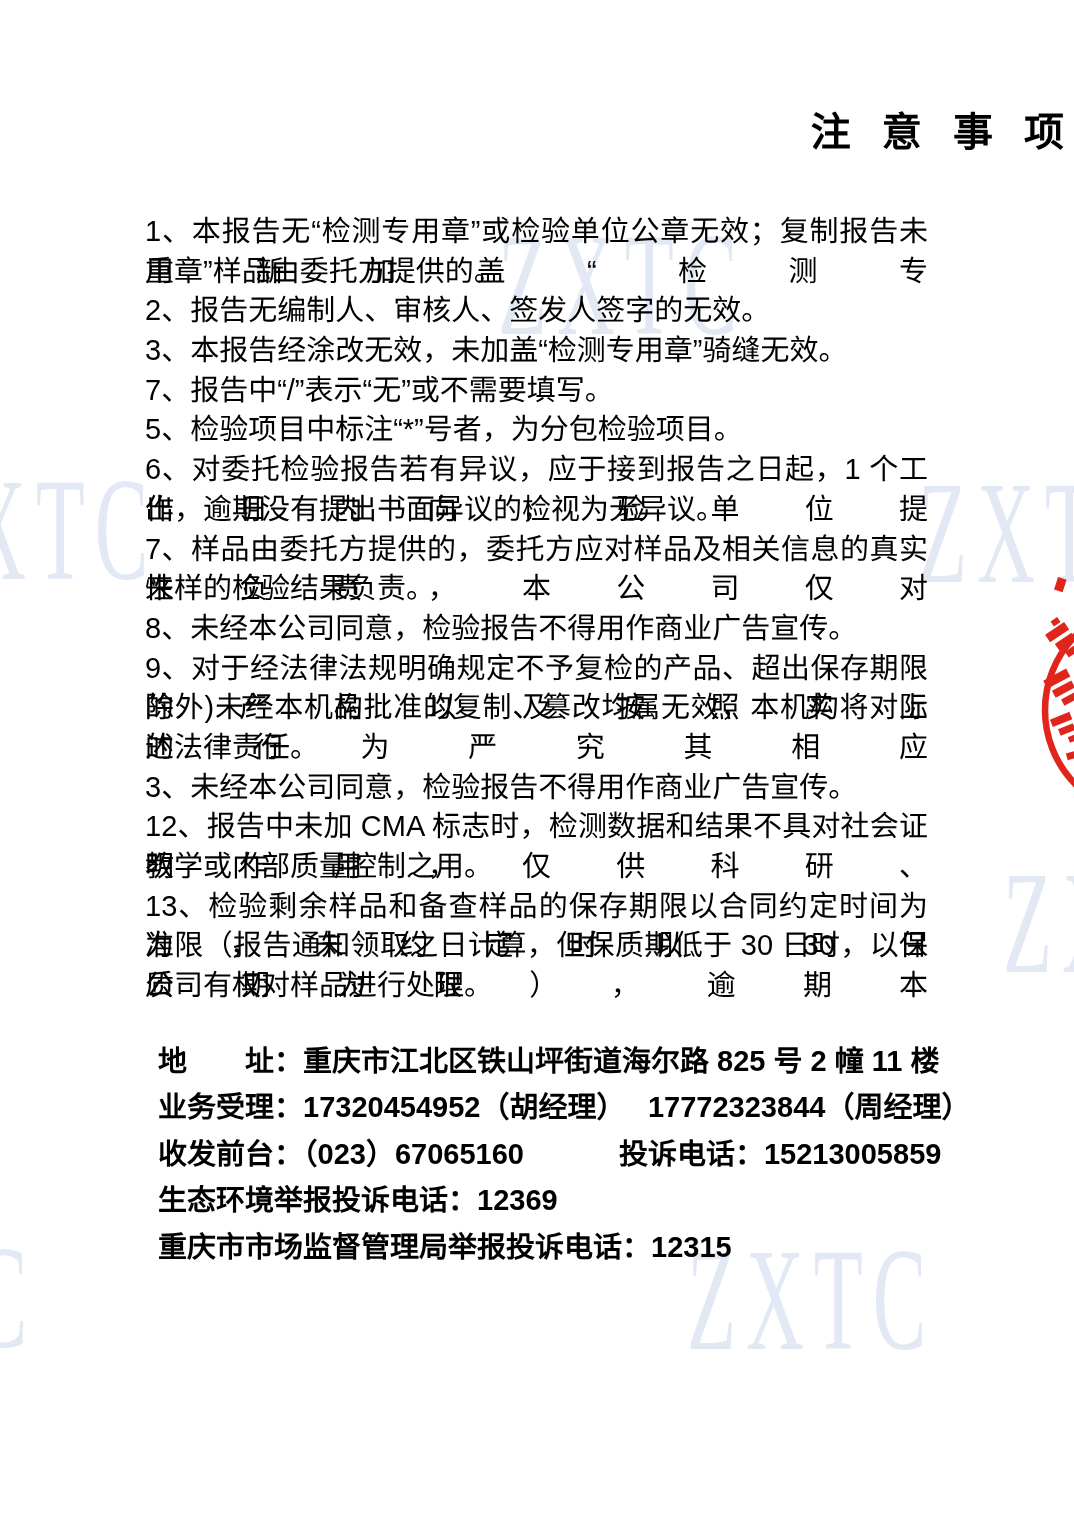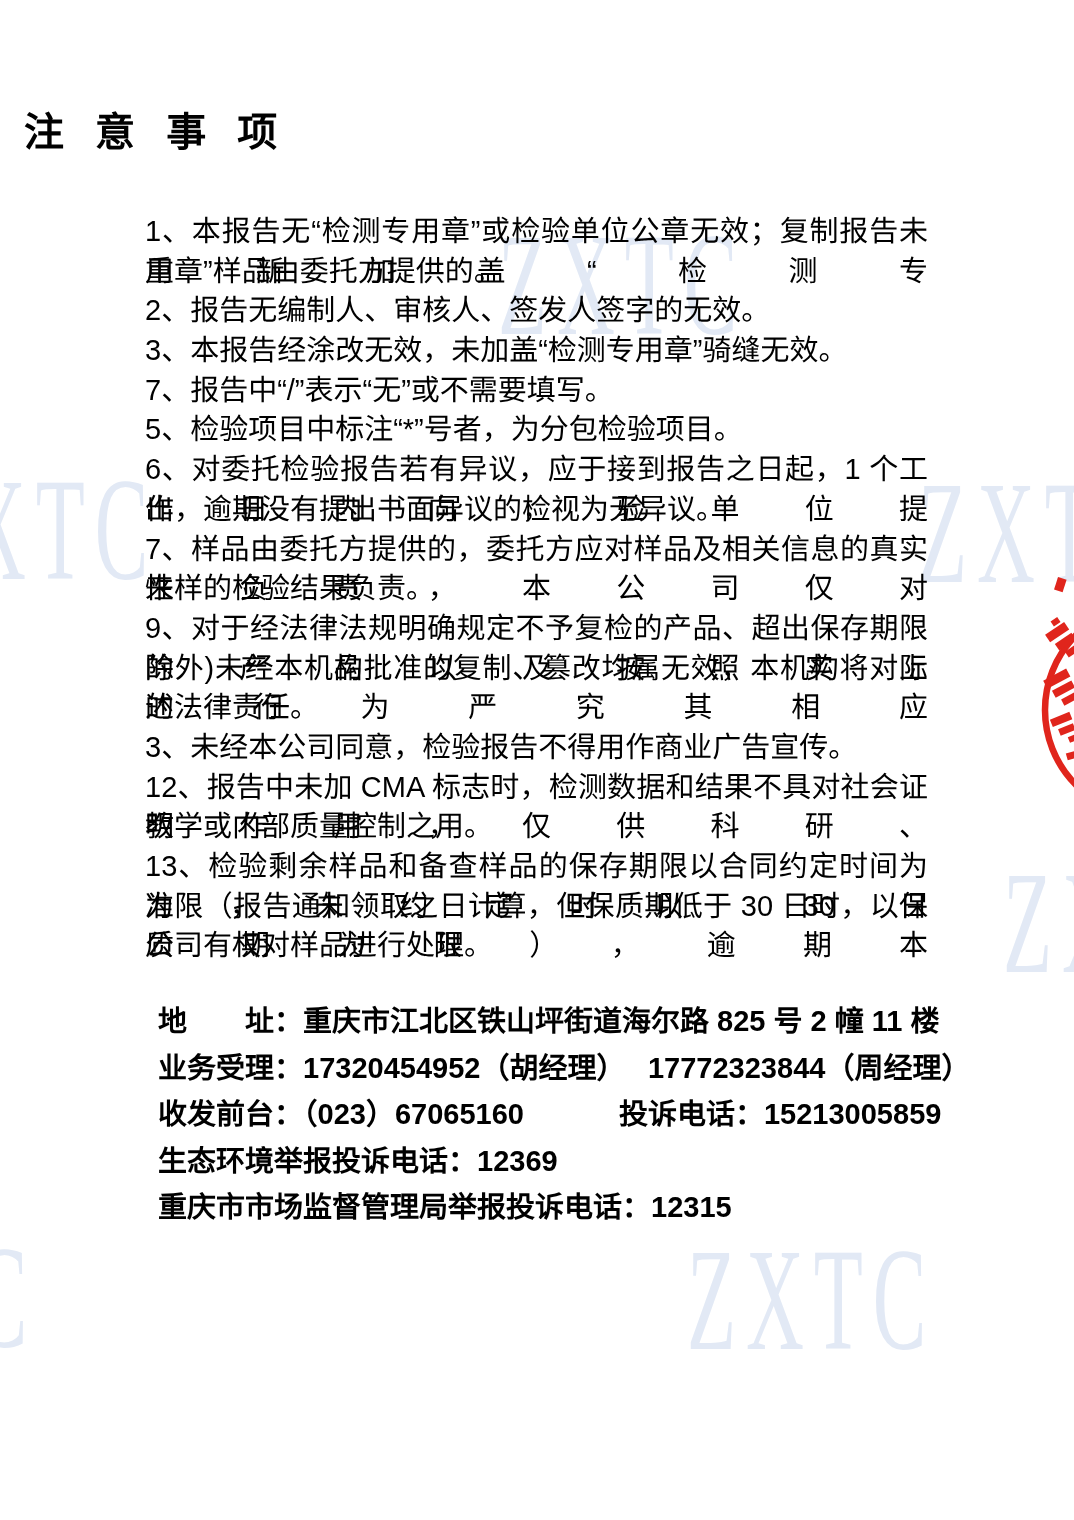--- a/index.html
+++ b/index.html
@@ -28,21 +28,21 @@
     transform: scaleX(0.55);
     transform-origin: left top;
     user-select: none;
     pointer-events: none;
   }
   .content { position: relative; z-index: 1; }
   .title {
     margin: 0;
     padding-top: 104px;
     line-height: 56px;
-    text-align: left;
+    text-align: right;
     font-size: 40px;
     font-weight: bold;
     letter-spacing: 10px;
     padding-left: 24px;
   }
   .notices {
     margin: 52px 146px 0 145px; 
     font-size: 29px;
   }
   .body-line {
@@ -93,20 +93,21 @@
         <div class="body-line fill">1、本报告无“检测专用章”或检验单位公章无效；复制报告未重新加盖“检测专</div>
         <div class="body-line">用章”样品由委托方提供的。</div>
         <div class="body-line">2、报告无编制人、审核人、签发人签字的无效。</div>
         <div class="body-line">3、本报告经涂改无效，未加盖“检测专用章”骑缝无效。</div>
         <div class="body-line">7、报告中“/”表示“无”或不需要填写。</div>
         <div class="body-line">5、检验项目中标注“*”号者，为分包检验项目。</div>
         <div class="body-line fill">6、对委托检验报告若有异议，应于接到报告之日起，1 个工作日内向检验单位提</div>
         <div class="body-line">出，逾期没有提出书面异议的，视为无异议。</div>
         <div class="body-line fill">7、样品由委托方提供的，委托方应对样品及相关信息的真实性负责，本公司仅对</div>
         <div class="body-line">来样的检验结果负责。</div>
+        <div class="body-line">8、未经本公司同意，检验报告不得用作商业广告宣传。</div>
         <div class="body-line fill">9、对于经法律法规明确规定不予复检的产品、超出保存期限的产品以及按照实际</div>
         <div class="body-line fill">除外)未经本机构批准的复制、篡改均属无效，本机构将对上述行为严究其相应</div>
         <div class="body-line">的法律责任。</div>
         <div class="body-line">3、未经本公司同意，检验报告不得用作商业广告宣传。</div>
         <div class="body-line fill">12、报告中未加 CMA 标志时，检测数据和结果不具对社会证明作用，仅供科研、</div>
         <div class="body-line">教学或内部质量控制之用。</div>
         <div class="body-line fill">13、检验剩余样品和备查样品的保存期限以合同约定时间为准，未约定时以 30 日</div>
         <div class="body-line fill">为限（报告通知领取之日计算，但保质期低于 30 日时，以保质期为限），逾期本</div>
         <div class="body-line">公司有权对样品进行处理。</div>
       </div>

